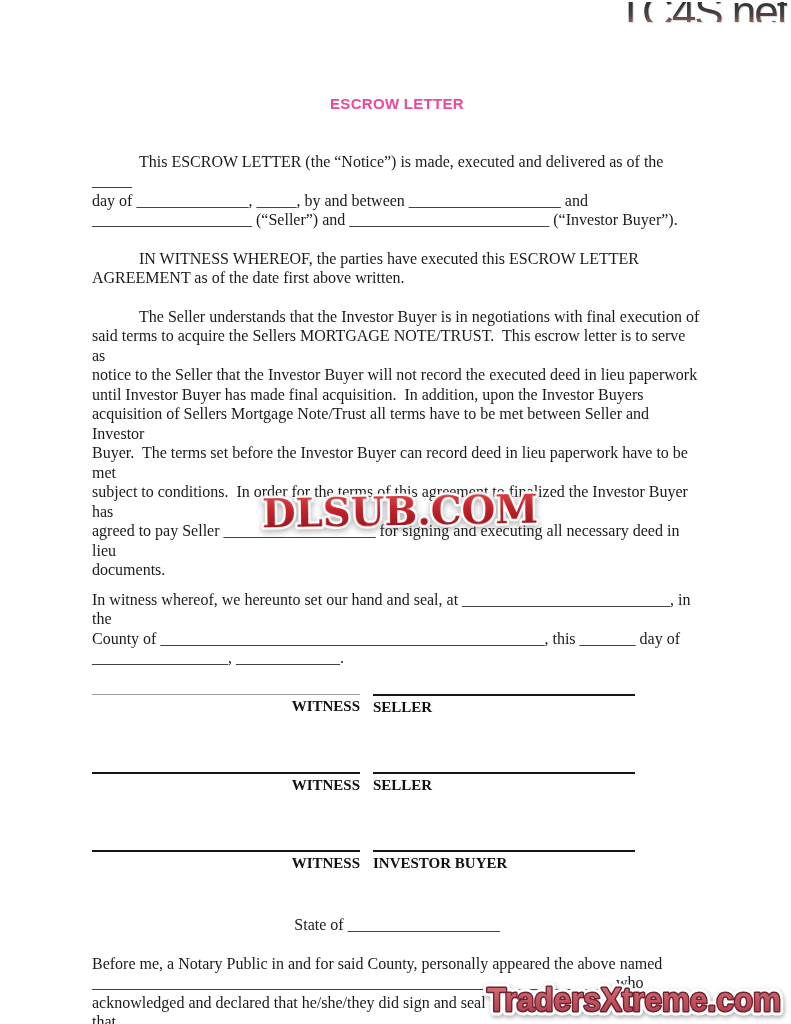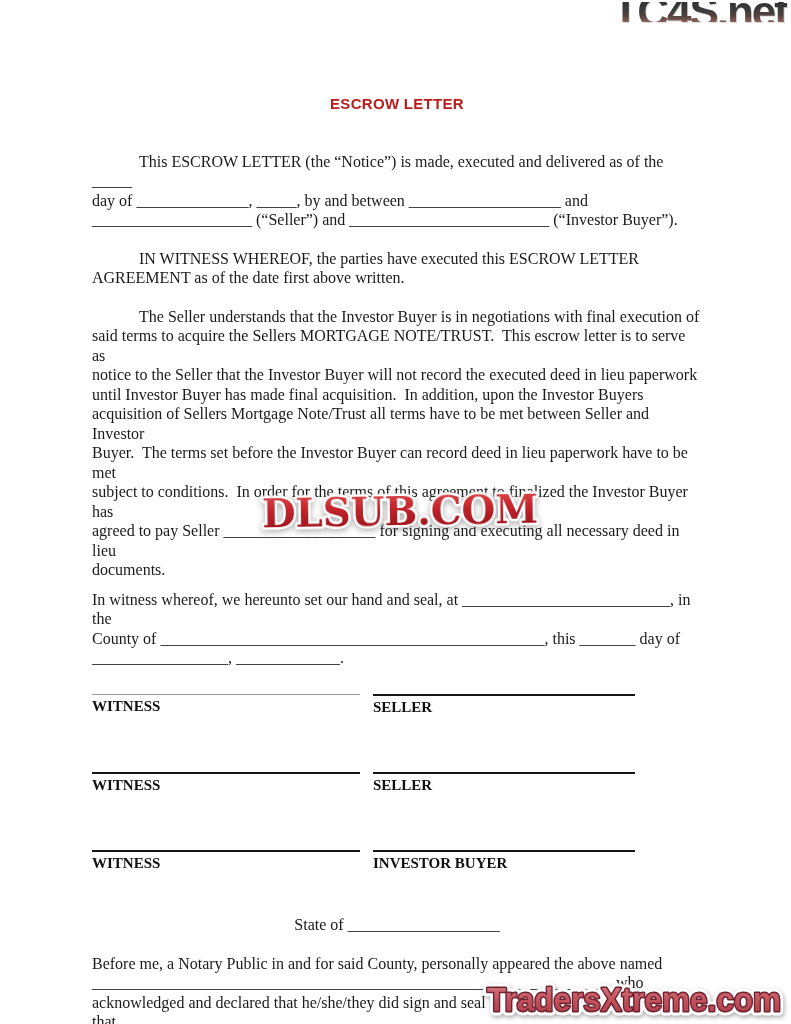--- a/index.html
+++ b/index.html
@@ -11,54 +11,54 @@
     font-family:"Liberation Serif", serif;
     font-size:16px; line-height:19.5px; color:#1a1a1a;
   }
   .content { position:absolute; left:92px; top:0; width:610px; }
 
   .doc-title {
     margin:94px 0 0 0;
     text-align:center;
     font-family:"Liberation Sans", sans-serif;
     font-weight:bold; font-size:15px; letter-spacing:0.3px;
-    color:#b91c1c;
+    color:#ec4899;
   }
   .para { white-space:pre-wrap; margin:0; }
   .para.indent { text-indent:47px; }
   .p1 { margin-top:38px; }
   .p2 { margin-top:19px; }
   .p3 { margin-top:19px; }
   .p4 { margin-top:10px; }
 
   
   .sig-block { margin-top:26px; }
   .sig-row { display:flex; height:78px; }
   .sig-row.last { height:auto; }
   .sig-cell { }
-  .sig-cell.left  { width:268px; margin-right:13px; }
+  .sig-cell.left  { width:268px; margin-right:13px;text-align:right; }
   .sig-cell.right { width:262px; }
   .sig-line { border-top:2px solid #161616; height:0; }
   .sig-row:first-child .sig-cell.left .sig-line { border-top:1px solid #9a9a9a; }
   .sig-label {
     font-weight:bold; font-size:15px; padding-top:2px; color:#111;
     font-family:"Liberation Serif", serif;
   }
 
   .state-block { margin-top:42px;text-align:center; }
   .state-line, .county-wrap { white-space:pre; }
   .ss-label { margin-left:70px; }
 
   .notary { margin-top:19px; }
 
   
   .tc4s-logo {
     position:absolute; top:2px; right:4px;
     font-family:"Liberation Sans", sans-serif;
-    font-weight:700; font-size:44px; letter-spacing:-2px;
+    font-weight:400; font-size:44px; letter-spacing:-2px;
     background:linear-gradient(180deg,#323234 0%,#3c3b3d 40%,#55423f 70%,#8a615a 100%);
     -webkit-background-clip:text; background-clip:text; color:transparent;
     filter:drop-shadow(1px 1px 0 rgba(190,190,190,0.55));
   }
 
   
   .dlsub-wrap {
     position:absolute; left:250px; top:484px;
     transform:rotate(-1deg);
   }

